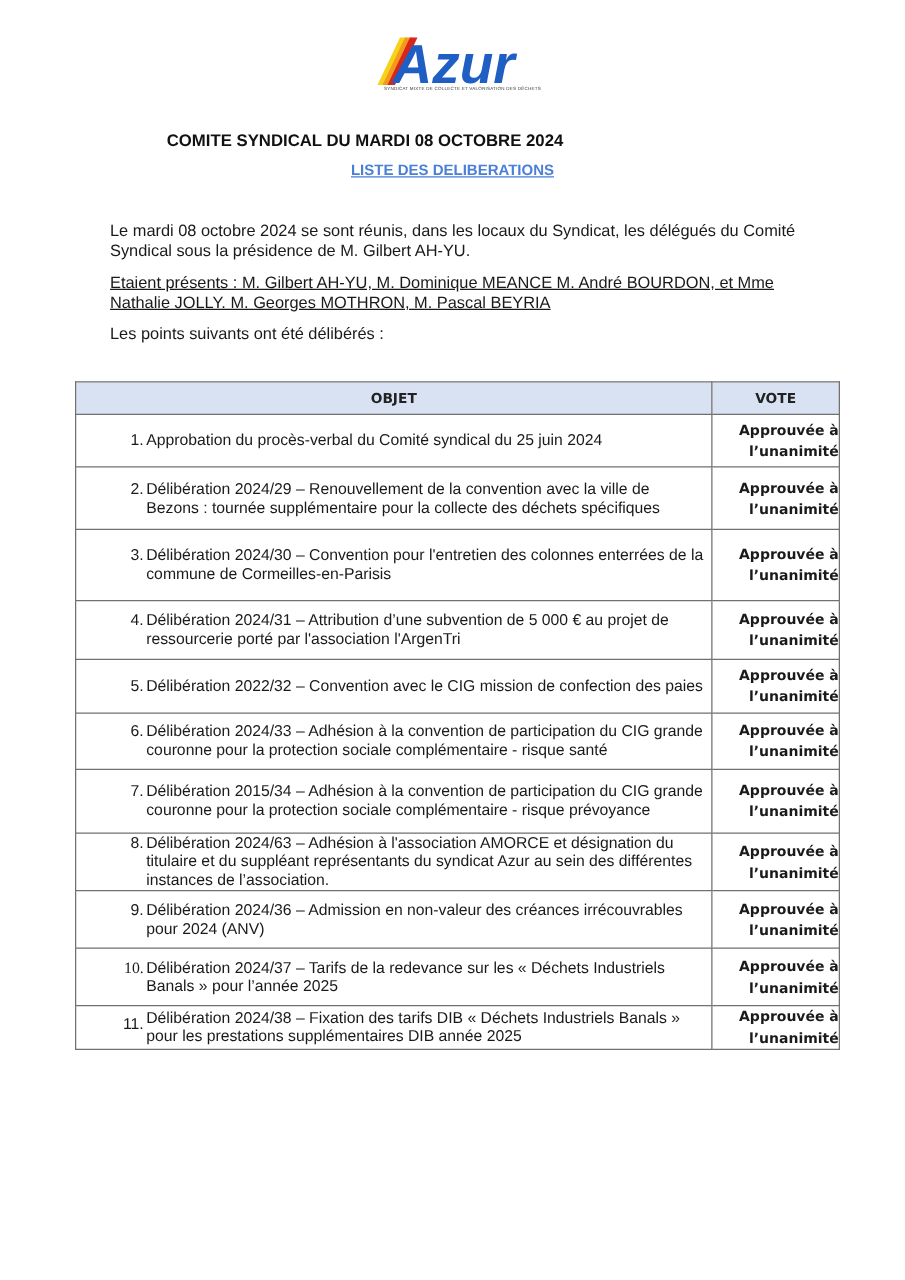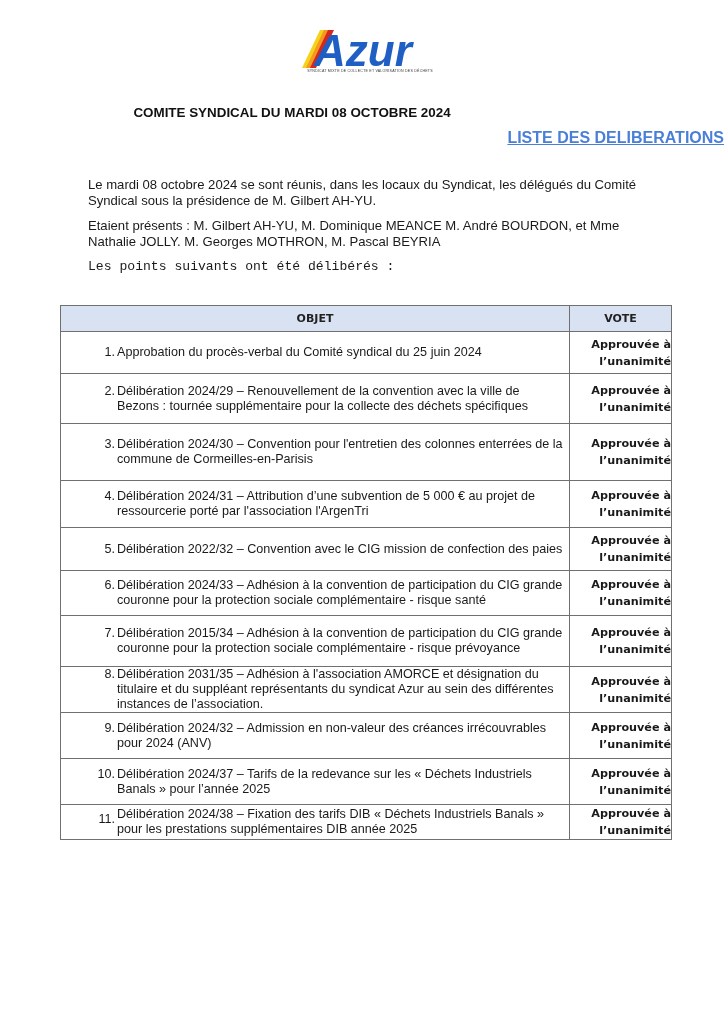--- a/index.html
+++ b/index.html
@@ -6,27 +6,27 @@
   body { width: 724px; height: 1024px; position: relative; overflow: hidden;
          font-family: "Liberation Sans", sans-serif; color: #1a1a1a; }
 
   .logo { position: absolute; left: 300px; top: 26px; width: 140px; height: 56px; }
   .logo svg { display: block; }
   .logo-tagline { position: absolute; left: 300px; top: 69px; width: 140px; font-size: 3.6px;
                   letter-spacing: 0.2px; color: #3a3a3a; text-align: center; white-space: nowrap; }
 
   .title { position: absolute; left: 0; width: 584px; text-align: center; top: 105px;
            font-weight: bold; font-size: 13.4px; color: #111; }
-  .subtitle { position: absolute; left: 0; width: 724px; text-align: right; top: 129px;
-              font-weight: bold; font-size: 16px; color: #4a7fd8; text-decoration: underline; }
+  .subtitle { position: absolute; left: 0; width: 724px; text-align: center; top: 129px;
+              font-weight: bold; font-size: 12px; color: #4a7fd8; text-decoration: underline; }
 
   .para { position: absolute; left: 88px; width: 560px; font-size: 13.1px; line-height: 16px; color: #1a1a1a; }
   .p1 { top: 177px; }
-  .p2 { top: 218px; }
-  .p3 { top: 259px; font-family: Liberation Mono, monospace; }
+  .p2 { top: 218px; text-decoration: underline; }
+  .p3 { top: 259px; }
 
   table.delib { position: absolute; left: 60px; top: 305px; width: 611px; border-collapse: collapse;
                 table-layout: fixed; }
   table.delib td, table.delib th { border: 1px solid #707070; padding: 0; vertical-align: middle; }
   table.delib th { background: #d9e2f3; height: 25px; font-size: 11px; font-weight: bold; color: #222;
                    text-align: center; font-family: "DejaVu Sans", sans-serif; }
   col.c-obj { width: 509px; }
   col.c-vote { width: 102px; }
   .obj-cell { position: relative; font-size: 12.6px; line-height: 15px; color: #1a1a1a; }
   .num { position: absolute; left: 30px; width: 24px; text-align: right; }
@@ -133,40 +133,40 @@
           <span class="obj-text">Délibération 2015/34 – Adhésion à la convention de participation du CIG grande couronne pour la protection sociale complémentaire - risque prévoyance</span>
         </td>
         <td class="vote-cell">
           <span>Approuvée à</span>
           <span>l’unanimité</span>
         </td>
       </tr>
       <tr style="height: 45px;">
         <td class="obj-cell">
           <span class="num" style="top: 0px;">8.</span>
-          <span class="obj-text">Délibération 2031/35 – Adhésion à l'association AMORCE et désignation du titulaire et du suppléant représentants du syndicat Azur au sein des différentes instances de l’association.</span>
+          <span class="obj-text">Délibération 2024/63 – Adhésion à l'association AMORCE et désignation du titulaire et du suppléant représentants du syndicat Azur au sein des différentes instances de l’association.</span>
         </td>
         <td class="vote-cell">
           <span>Approuvée à</span>
           <span>l’unanimité</span>
         </td>
       </tr>
       <tr style="height: 46px;">
         <td class="obj-cell">
           <span class="num" style="top: 8px;">9.</span>
-          <span class="obj-text">Délibération 2024/32 – Admission en non-valeur des créances irrécouvrables pour 2024 (ANV)</span>
+          <span class="obj-text">Délibération 2024/36 – Admission en non-valeur des créances irrécouvrables pour 2024 (ANV)</span>
         </td>
         <td class="vote-cell">
           <span>Approuvée à</span>
           <span>l’unanimité</span>
         </td>
       </tr>
       <tr style="height: 46px;">
         <td class="obj-cell">
-          <span class="num" style="top: 8px;">10.</span>
+          <span class="num" style="top: 8px; font-family: Liberation Serif, serif;">10.</span>
           <span class="obj-text">Délibération 2024/37 – Tarifs de la redevance sur les « Déchets Industriels Banals » pour l’année 2025</span>
         </td>
         <td class="vote-cell">
           <span>Approuvée à</span>
           <span>l’unanimité</span>
         </td>
       </tr>
       <tr style="height: 32px;">
         <td class="obj-cell">
           <span class="num" style="top: 7px;">11.</span>

